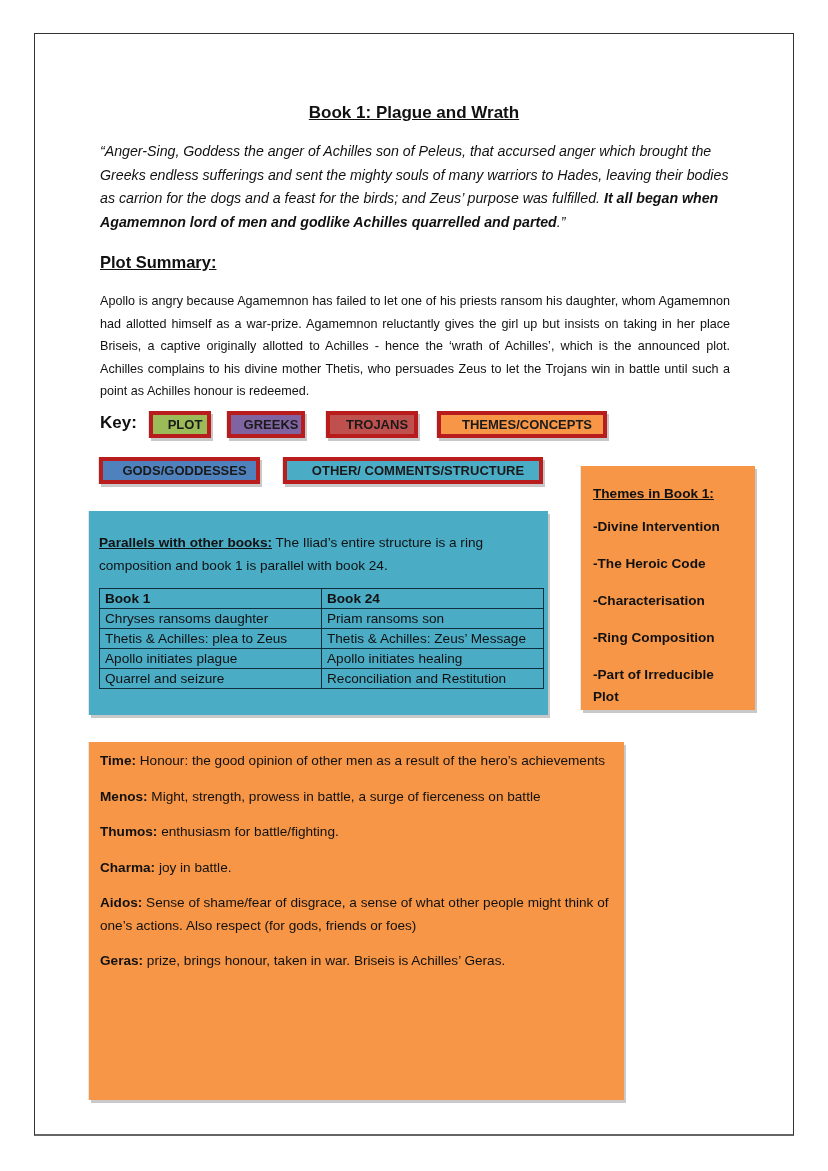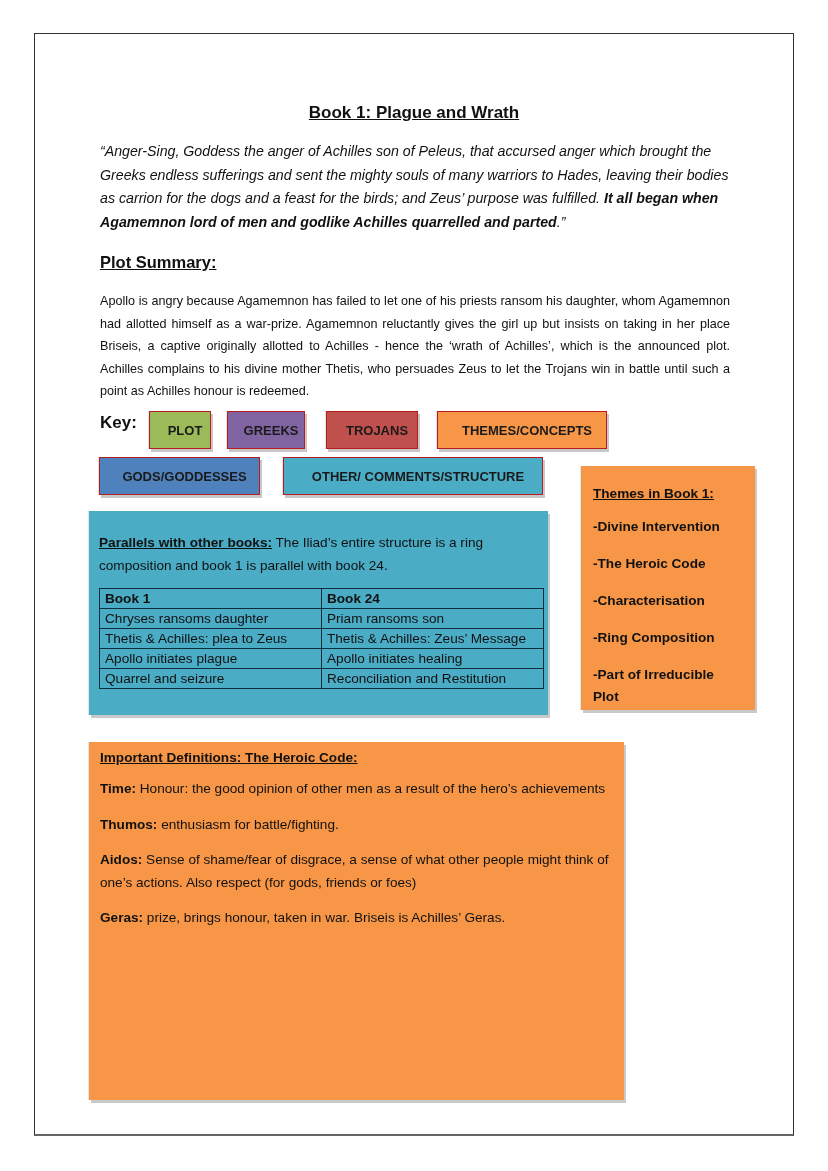--- a/index.html
+++ b/index.html
@@ -9,23 +9,23 @@
                 border:1px solid #333; border-bottom:2px solid #666; box-sizing:border-box; background:#fff; }
   .title { position:absolute; left:0; width:828px; top:103px; text-align:center;
            font-size:17px; font-weight:bold; text-decoration:underline; }
   .quote { position:absolute; left:100px; top:140px; width:640px; font-size:14.2px;
            line-height:23.5px; font-style:italic; }
   .quote b { font-weight:bold; }
   .plot-heading { position:absolute; left:100px; top:253px; font-size:16.5px; font-weight:bold; text-decoration:underline; }
   .plot-text { position:absolute; left:100px; top:290px; width:630px; font-size:12.6px;
                line-height:22.5px; text-align:justify; }
   .key-label { position:absolute; left:100px; top:413px; font-size:17px; font-weight:bold; }
-  .chip { position:absolute; height:38px; box-sizing:border-box; font-size:13px; font-weight:bold;
+  .chip { position:absolute; height:27px; box-sizing:border-box; font-size:13px; font-weight:bold;
           color:#1a1a1a; display:flex; align-items:center; justify-content:center;
-          box-shadow: 2px 3px 0 #c8c8c8, -1px 0 0 #e4e4e4; border:1px solid #b91c1c;padding-left:10px; }
+          box-shadow: 2px 3px 0 #c8c8c8, -1px 0 0 #e4e4e4; border:4px solid #b91c1c;padding-left:10px; }
   .box { position:absolute; box-sizing:border-box; box-shadow: 2px 3px 0 #c9c9c9, -1px 0 0 #e6e6e6; }
   .parallels { left:89px; top:511px; width:459px; height:204px; background:#4bacc6; padding:20px 10px; }
   .parallels .intro { font-size:13.6px; line-height:23px; }
   .parallels .intro b { text-decoration:underline; }
   table.ptable { border-collapse:collapse; margin-top:11px; width:445px; font-size:13.6px; }
   table.ptable td { border:1.3px solid #0d2e3a; padding:0 5px; line-height:19px; vertical-align:top; width:50%; }
   table.ptable tr.head td { font-weight:bold; }
   .themes { left:581px; top:466px; width:174px; height:244px; background:#f79646; padding:20px 12px; }
   .themes .h { font-size:13.6px; font-weight:bold; text-decoration:underline; margin-bottom:15px; }
   .themes .item { font-size:13.6px; font-weight:bold; line-height:22px; margin-bottom:15px; }
@@ -90,18 +90,19 @@
 <div class="box themes">
   <div class="h">Themes in Book 1:</div>
   <div class="item">-Divine Intervention</div>
   <div class="item">-The Heroic Code</div>
   <div class="item">-Characterisation</div>
   <div class="item">-Ring Composition</div>
   <div class="item">-Part of Irreducible Plot</div>
 </div>
 
 <div class="box defs">
-  <div class="h">Important Definitions: The Heroic Code:</div>
   <div class="d"><b>Time:</b><span> Honour: the good opinion of other men as a result of the hero’s achievements</span></div>
+  <div class="d"><b>Menos:</b><span> Might, strength, prowess in battle, a surge of fierceness on battle</span></div>
   <div class="d"><b>Thumos:</b><span> enthusiasm for battle/fighting.</span></div>
+  <div class="d"><b>Charma:</b><span> joy in battle.</span></div>
   <div class="d"><b>Aidos:</b><span> Sense of shame/fear of disgrace, a sense of what other people might think of one’s actions. Also respect (for gods, friends or foes)</span></div>
   <div class="d"><b>Geras:</b><span> prize, brings honour, taken in war. Briseis is Achilles’ Geras.</span></div>
 </div>
 
 </body></html>

